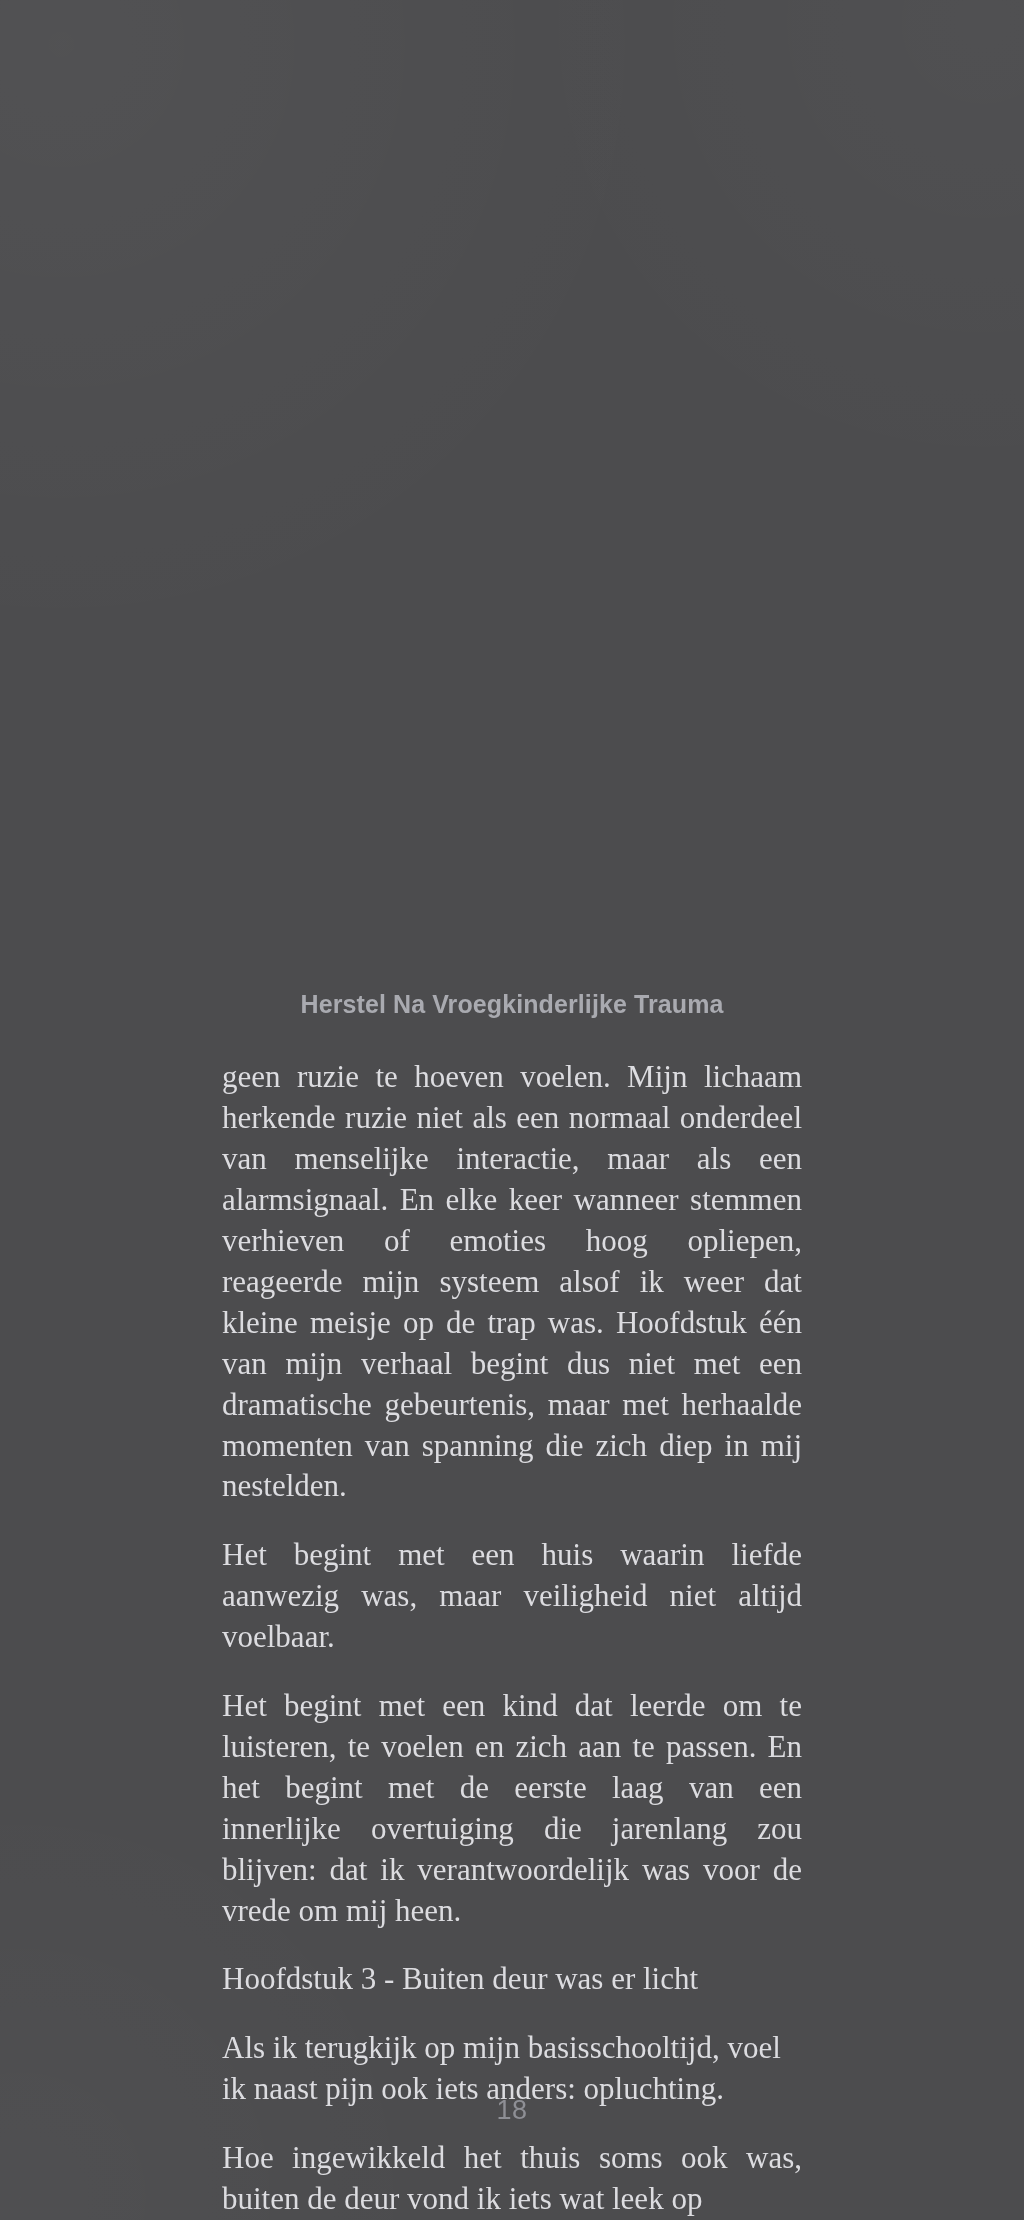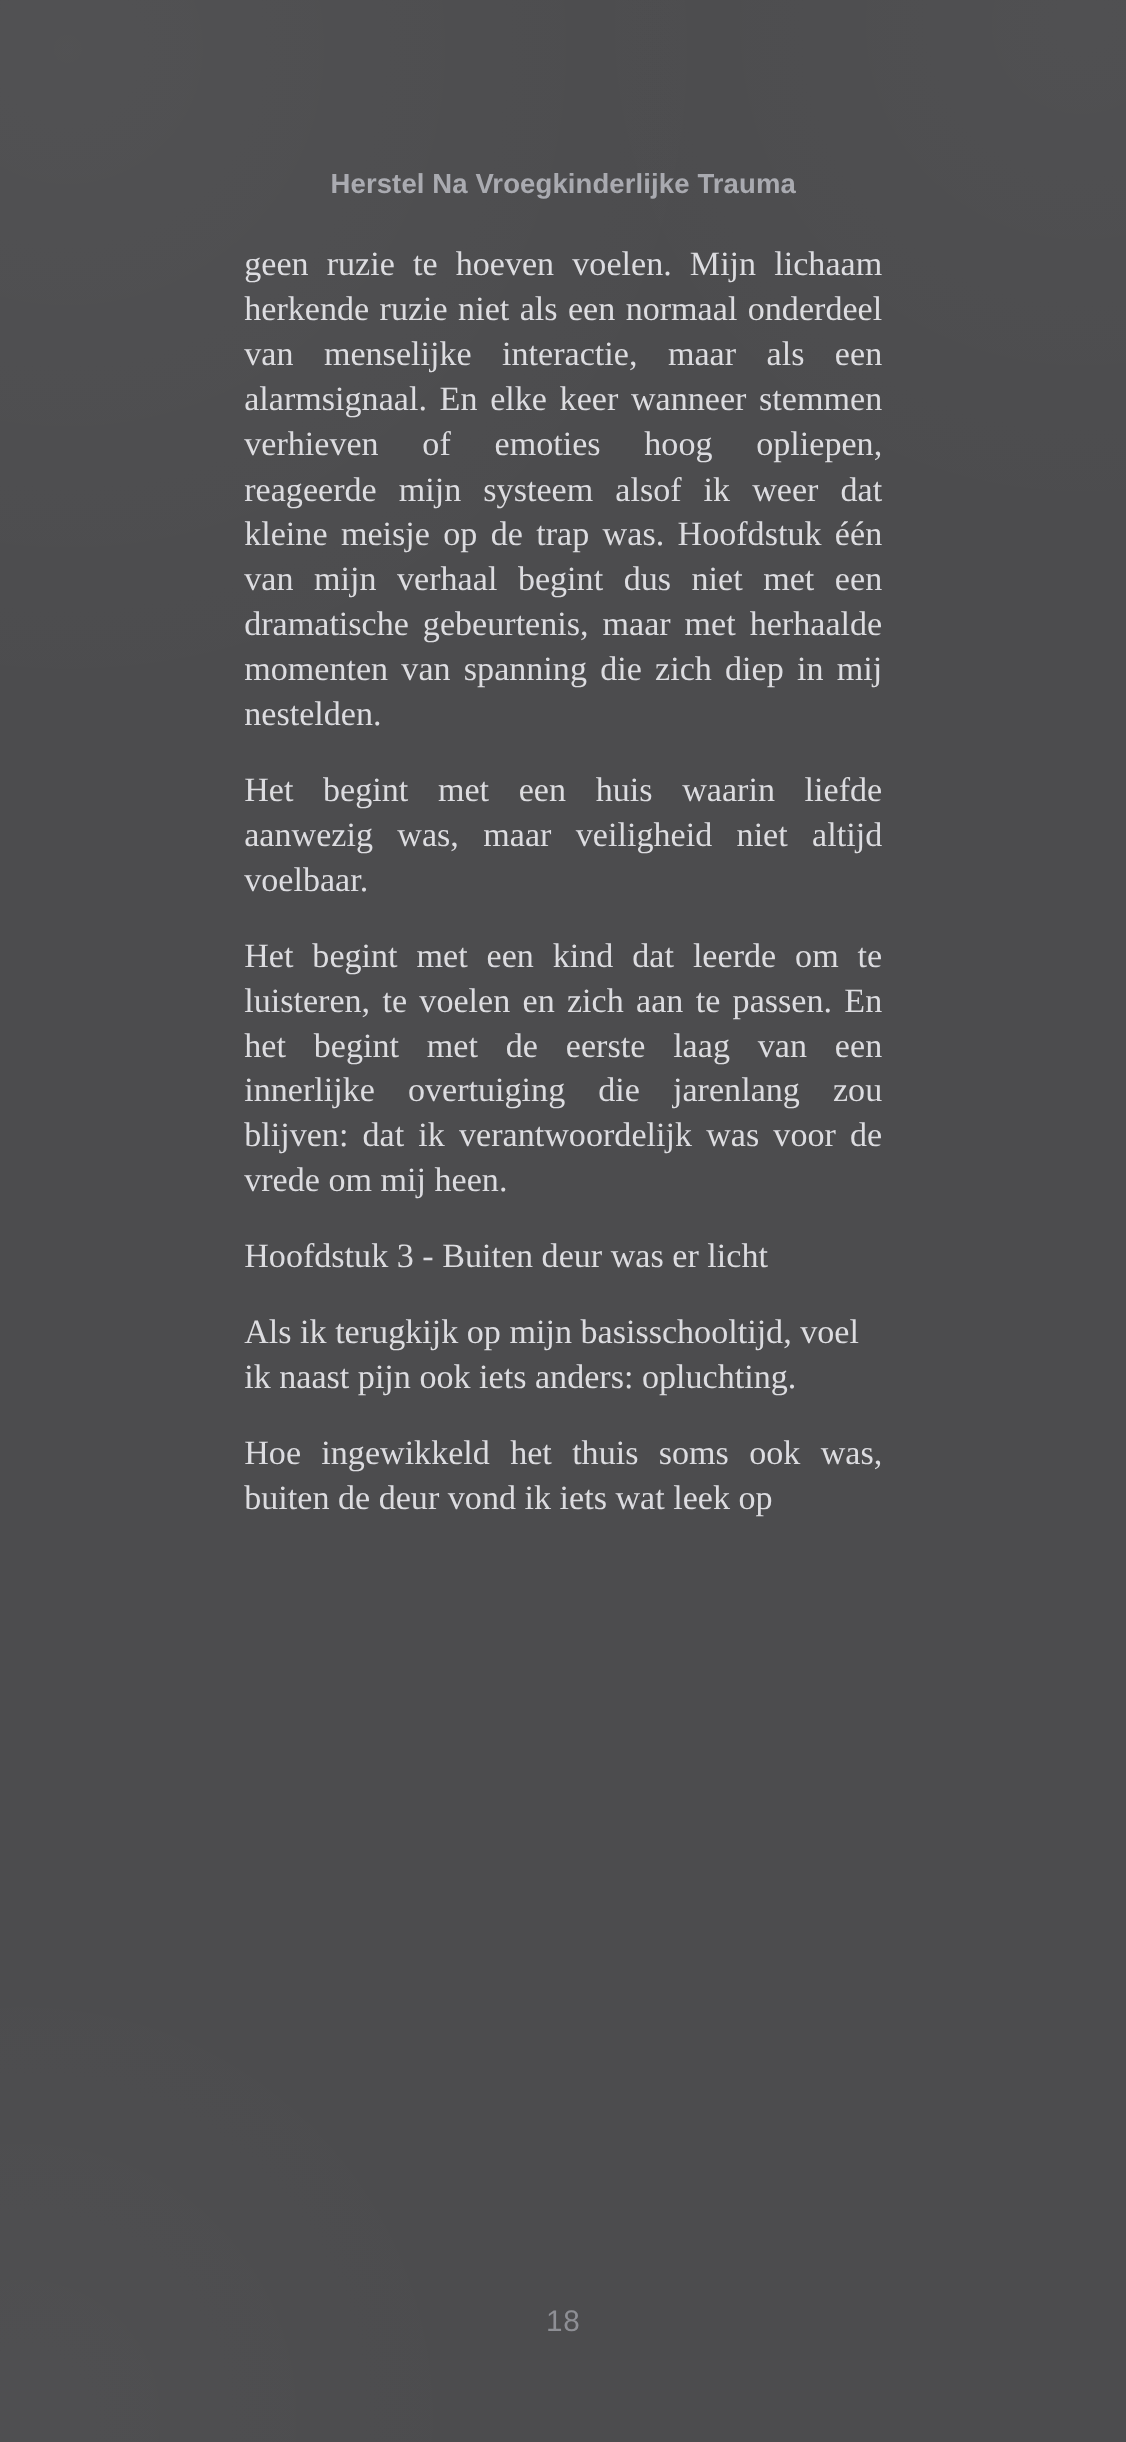--- a/index.html
+++ b/index.html
@@ -1,16 +1,16 @@
 <!DOCTYPE html>
 <html lang="nl"><head>
 <meta charset="utf-8">
 <title>Herstel Na Vroegkinderlijke Trauma</title>
 <style>
-  * { box-sizing: border-box; }
+  * { box-sizing: border-box; justify-content: flex-end; }
   html, body {
     margin: 0;
     padding: 0;
   }
   body {
     width: 1024px;
     height: 2220px;
     background: #4c4c4e;
     font-family: "Liberation Serif", "DejaVu Serif", serif;
     overflow: hidden;

